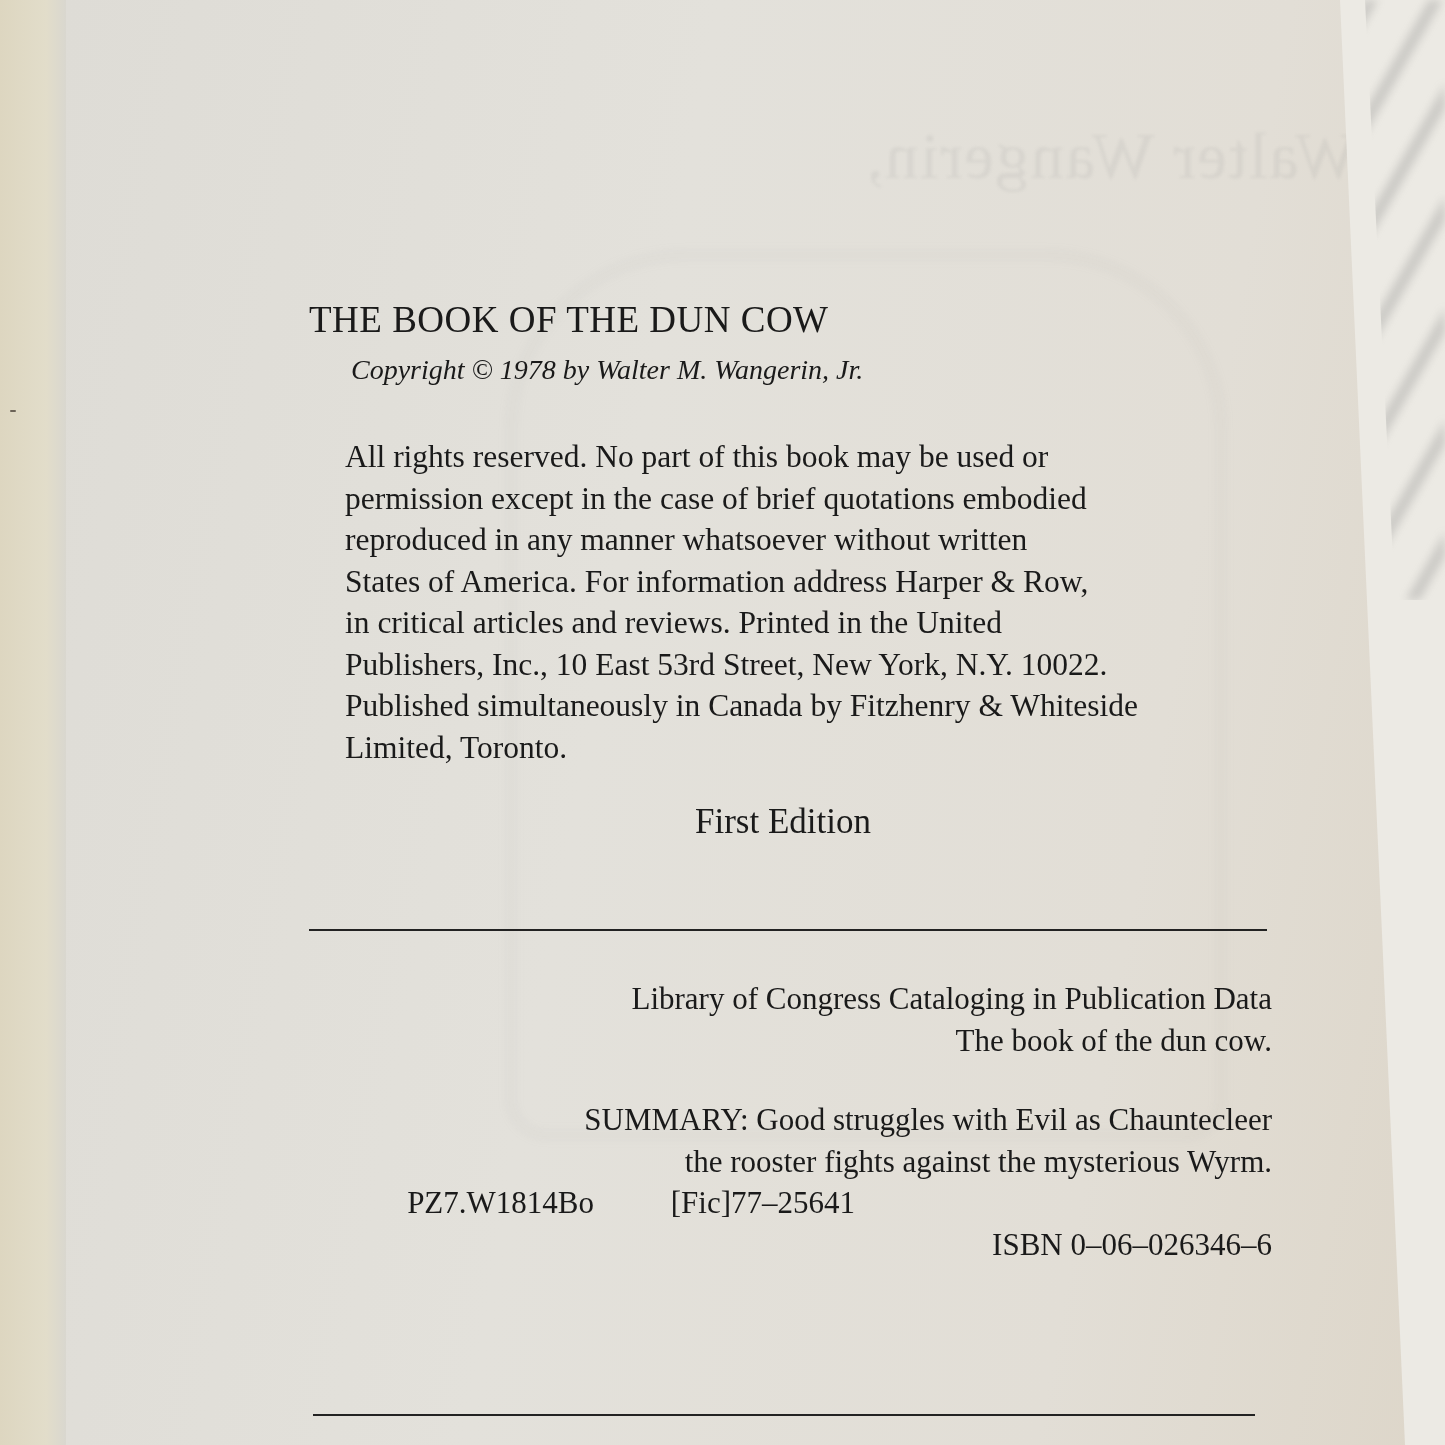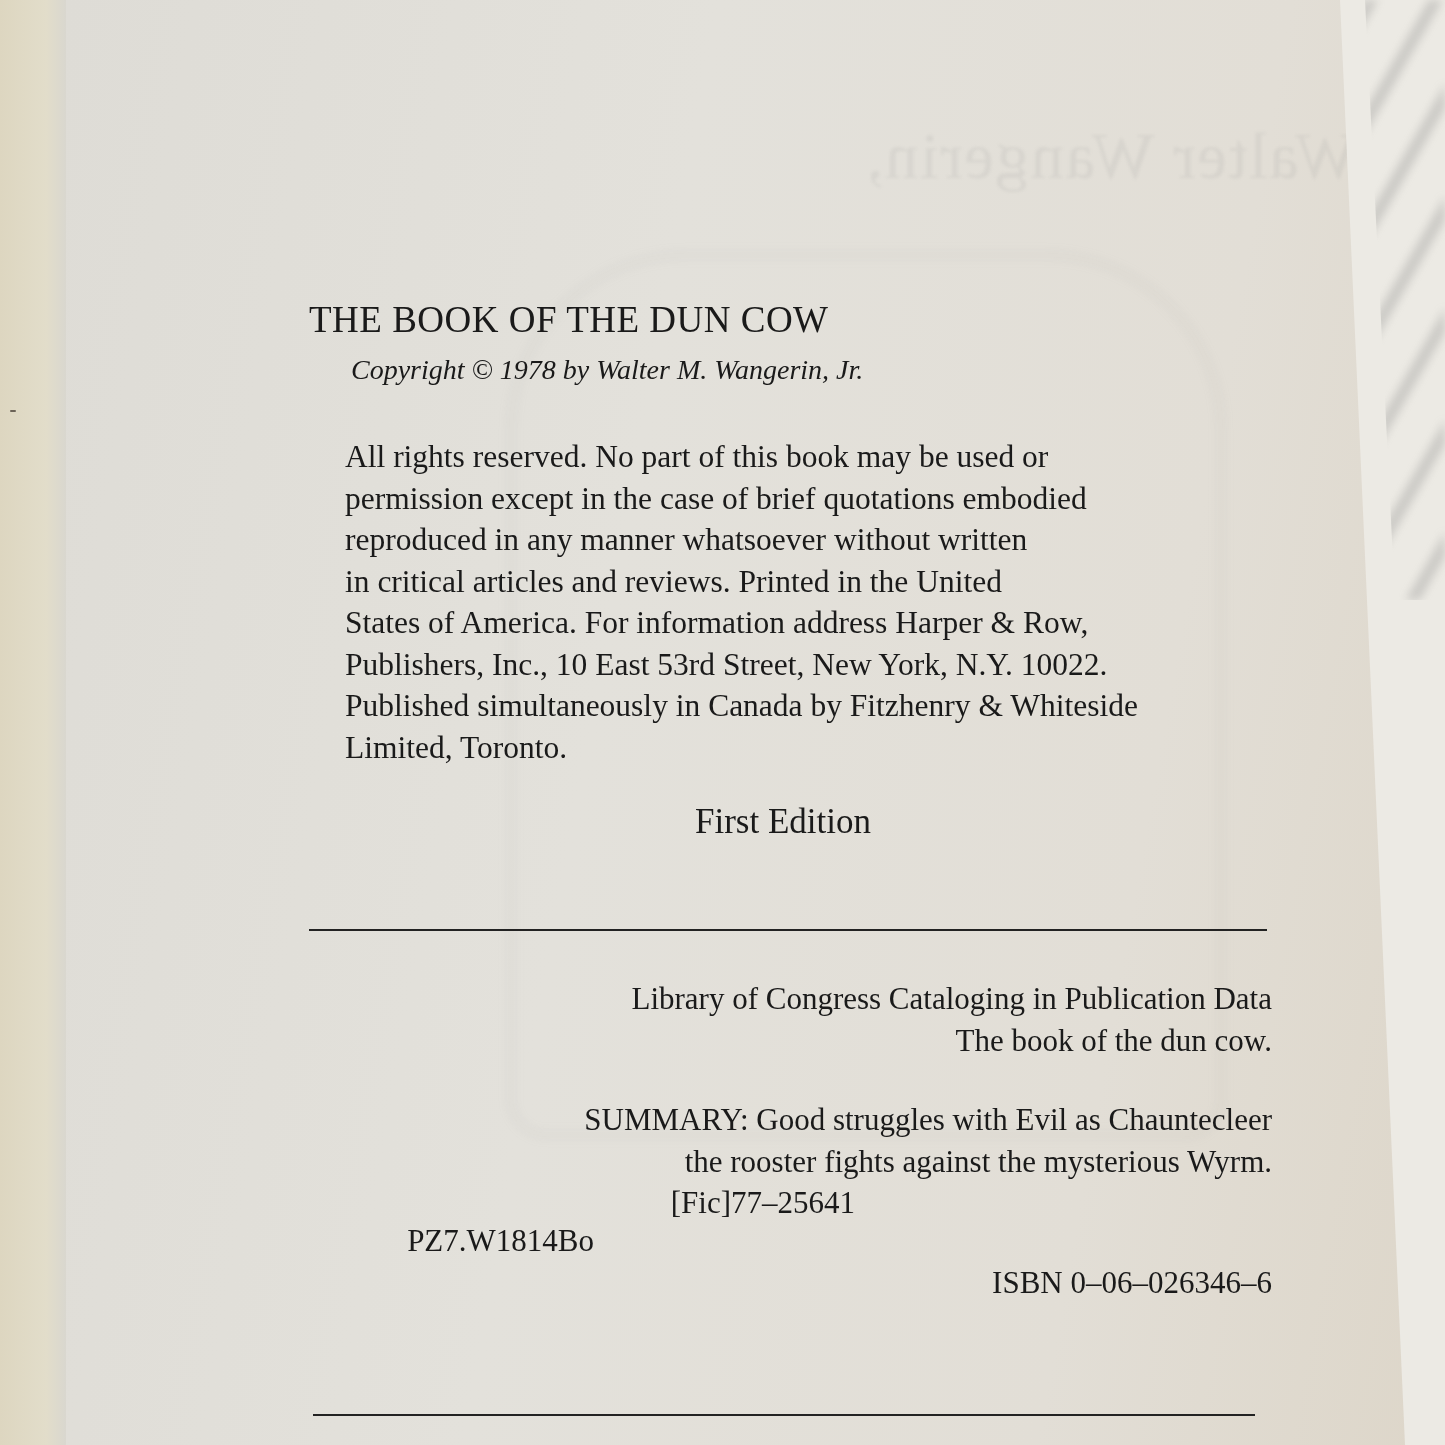--- a/index.html
+++ b/index.html
@@ -53,21 +53,21 @@
   .edition {
     position: absolute; top: 802px; left: 386px;
     font-size: 35px; white-space: nowrap;
   }
   .rule1 { position: absolute; top: 929px; left: 0; width: 958px; height: 2px; background: #222; }
   .cip { position: absolute; top: 978px; left: 3px; width: 960px; }
   .cip div { font-size: 31px; line-height: 41.5px; white-space: nowrap; text-align: right; }
   .cip .indent { padding-left: 35px; }
   .cip .gap { height: 38px; }
   .cip .row { display: flex; }
-  .cip .c1 { width: 282px; margin-top: 38px; }
+  .cip .c1 { width: 282px; }
   .cip .c2 { width: 137px; }
   .rule2 { position: absolute; top: 1414px; left: 4px; width: 942px; height: 2px; background: #222; }
 </style>
 </head>
 <body>
 
 <div class="gutter">
   <div class="gutter-speck"></div>
 </div>
 
@@ -80,22 +80,22 @@
 <div class="facing-blur"></div>
 
 <div class="content">
   <div class="title">THE BOOK OF THE DUN COW</div>
   <div class="copyright">Copyright © 1978 by Walter M. Wangerin, Jr.</div>
 
   <div class="rights">
     <div>All rights reserved. No part of this book may be used or</div>
     <div>permission except in the case of brief quotations embodied</div>
     <div>reproduced in any manner whatsoever without written</div>
+    <div>States of America. For information address Harper &amp; Row,</div>
     <div>in critical articles and reviews. Printed in the United</div>
-    <div>States of America. For information address Harper &amp; Row,</div>
     <div>Publishers, Inc., 10 East 53rd Street, New York, N.Y. 10022.</div>
     <div>Published simultaneously in Canada by Fitzhenry &amp; Whiteside</div>
     <div>Limited, Toronto.</div>
   </div>
 
   <div class="edition">First Edition</div>
 
   <div class="rule1"></div>
 
   <div class="cip">

